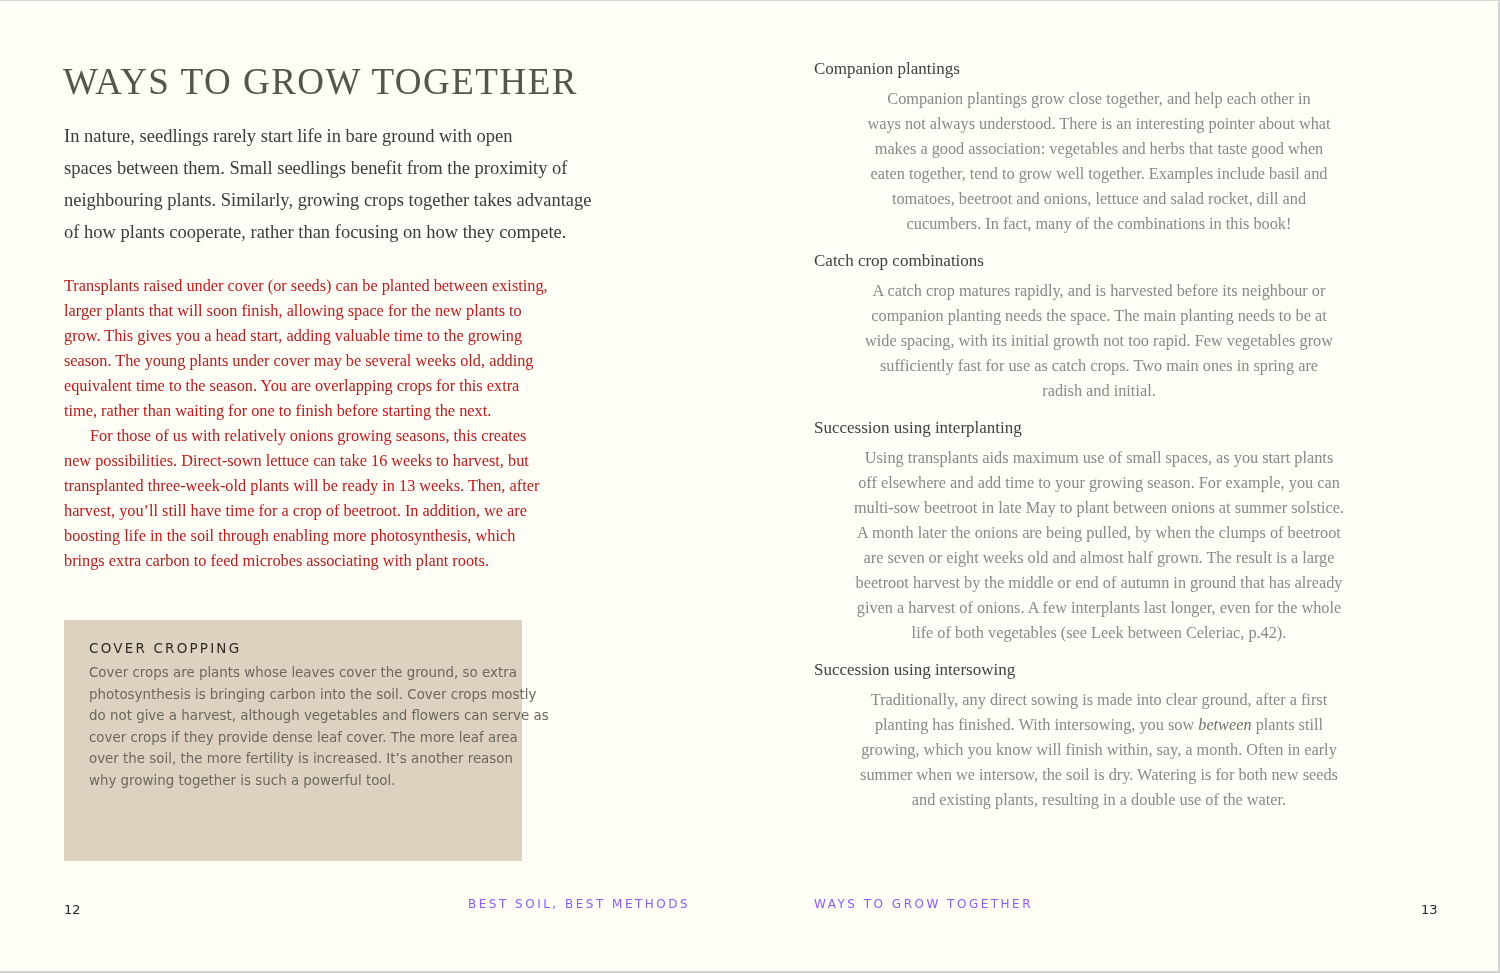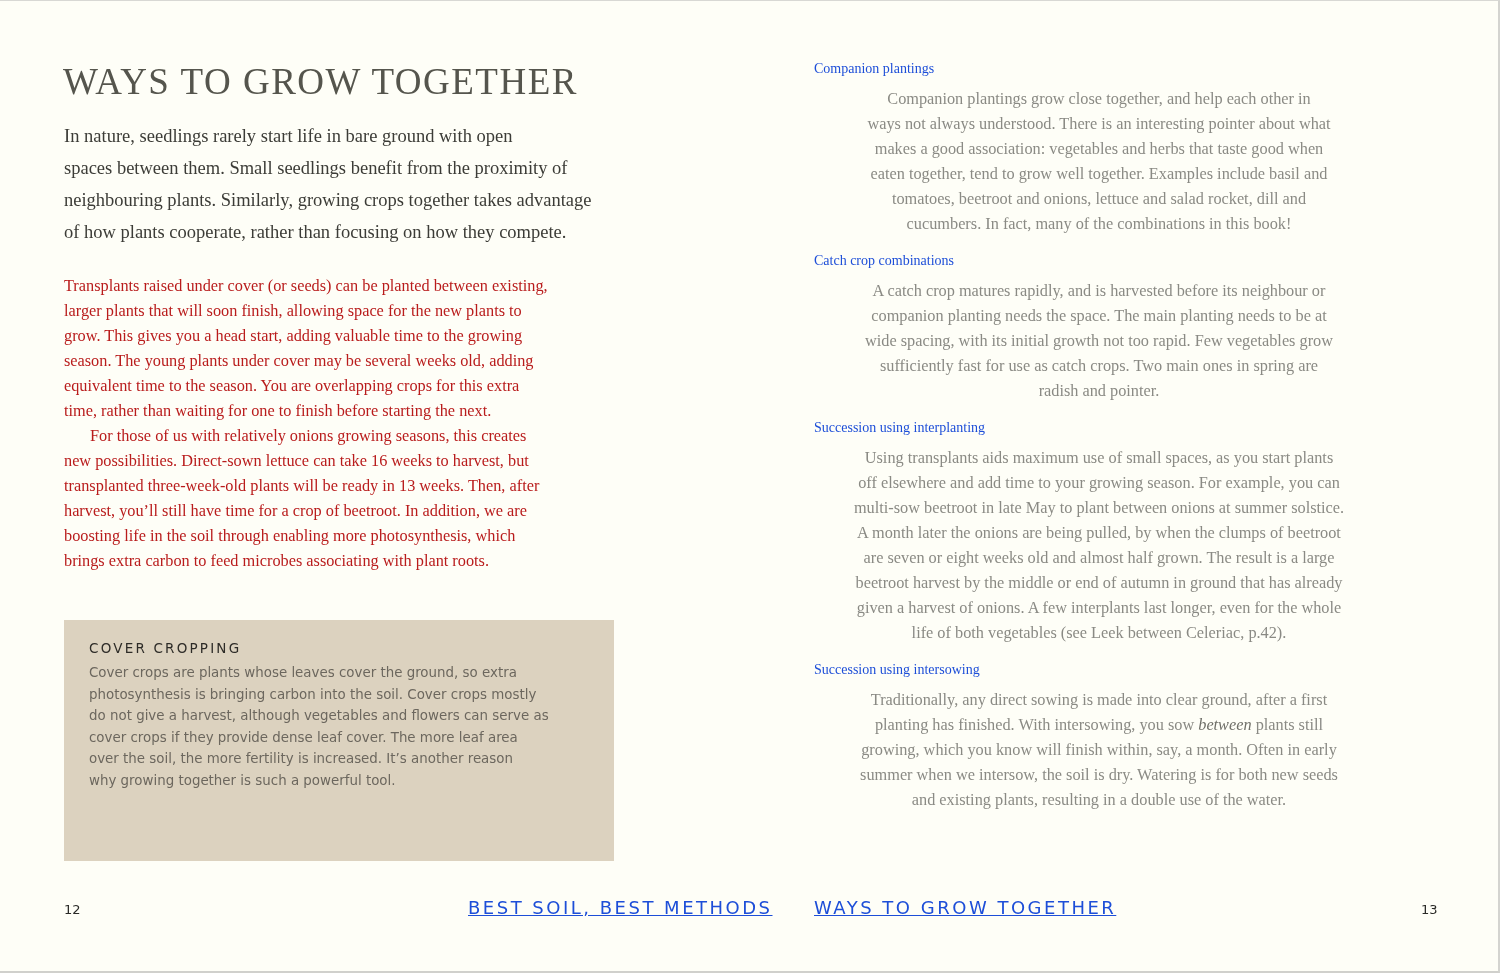--- a/index.html
+++ b/index.html
@@ -32,56 +32,56 @@
 
     .body-text {
       position: absolute; left: 64px; top: 272px; width: 560px;
       font-size: 16.3px; line-height: 25px; color: #b91c1c;
     }
     .body-text .line { display: block; white-space: nowrap; }
     .body-text .indent { padding-left: 26px; }
 
     .sidebar-box {
       position: absolute; left: 64px; top: 619px;
-      width: 550px; height: 241px;
+      width: 458px; height: 241px;
       background: #dcd2bf;
       padding: 20px 25px;
     }
     .sidebar-title {
       font-size: 13.5px; letter-spacing: 2.2px; color: #2d2b27;
       margin-bottom: 6px; display: block;
     }
     .sidebar-body {
       font-size: 13.4px; line-height: 21.5px; color: #6c675e;
     }
     .sidebar-body .line { display: block; white-space: nowrap; }
 
     .right-col {
       position: absolute; left: 814px; top: 55px; width: 570px;
     }
     .section { margin-bottom: 12px; }
     .section-heading {
-      font-size: 14px; color: #1d4ed8; line-height: 26px;
+      font-size: 17px; color: #404040; line-height: 26px;
       display: block; margin-bottom: 4px;
     }
     .section-body {
       font-size: 16.3px; line-height: 25px; color: #8a8a84; text-align: center;
     }
     .section-body .line { display: block; white-space: nowrap; }
     .section-body em { font-style: italic; color: #6f6f68; }
 
     .folio {
       position: absolute; top: 901px;
       font-size: 13px; color: #2a2a27; text-align: right;
     }
     .folio-left { left: 64px; }
     .folio-right { left: 1421px; }
     .running-head {
       position: absolute; top: 896px;
-      font-size: 18px; letter-spacing: 2.5px; color: #1d4ed8; text-decoration: underline;
+      font-size: 12px; letter-spacing: 2.5px; color: #8b5cf6;
     }
     .running-left { left: 468px; }
     .running-right { left: 814px; }
   </style>
 </head>
 <body>
 
 <div class="spread">
 
   <div>
@@ -140,21 +140,21 @@
         </div>
       </div>
 
       <div class="section">
         <span class="section-heading">Catch crop combinations</span>
         <div class="section-body">
           <span class="line">A catch crop matures rapidly, and is harvested before its neighbour or</span>
           <span class="line">companion planting needs the space. The main planting needs to be at</span>
           <span class="line">wide spacing, with its initial growth not too rapid. Few vegetables grow</span>
           <span class="line">sufficiently fast for use as catch crops. Two main ones in spring are</span>
-          <span class="line">radish and pointer.</span>
+          <span class="line">radish and initial.</span>
         </div>
       </div>
 
       <div class="section">
         <span class="section-heading">Succession using interplanting</span>
         <div class="section-body">
           <span class="line">Using transplants aids maximum use of small spaces, as you start plants</span>
           <span class="line">off elsewhere and add time to your growing season. For example, you can</span>
           <span class="line">multi-sow beetroot in late May to plant between onions at summer solstice.</span>
           <span class="line">A month later the onions are being pulled, by when the clumps of beetroot</span>

